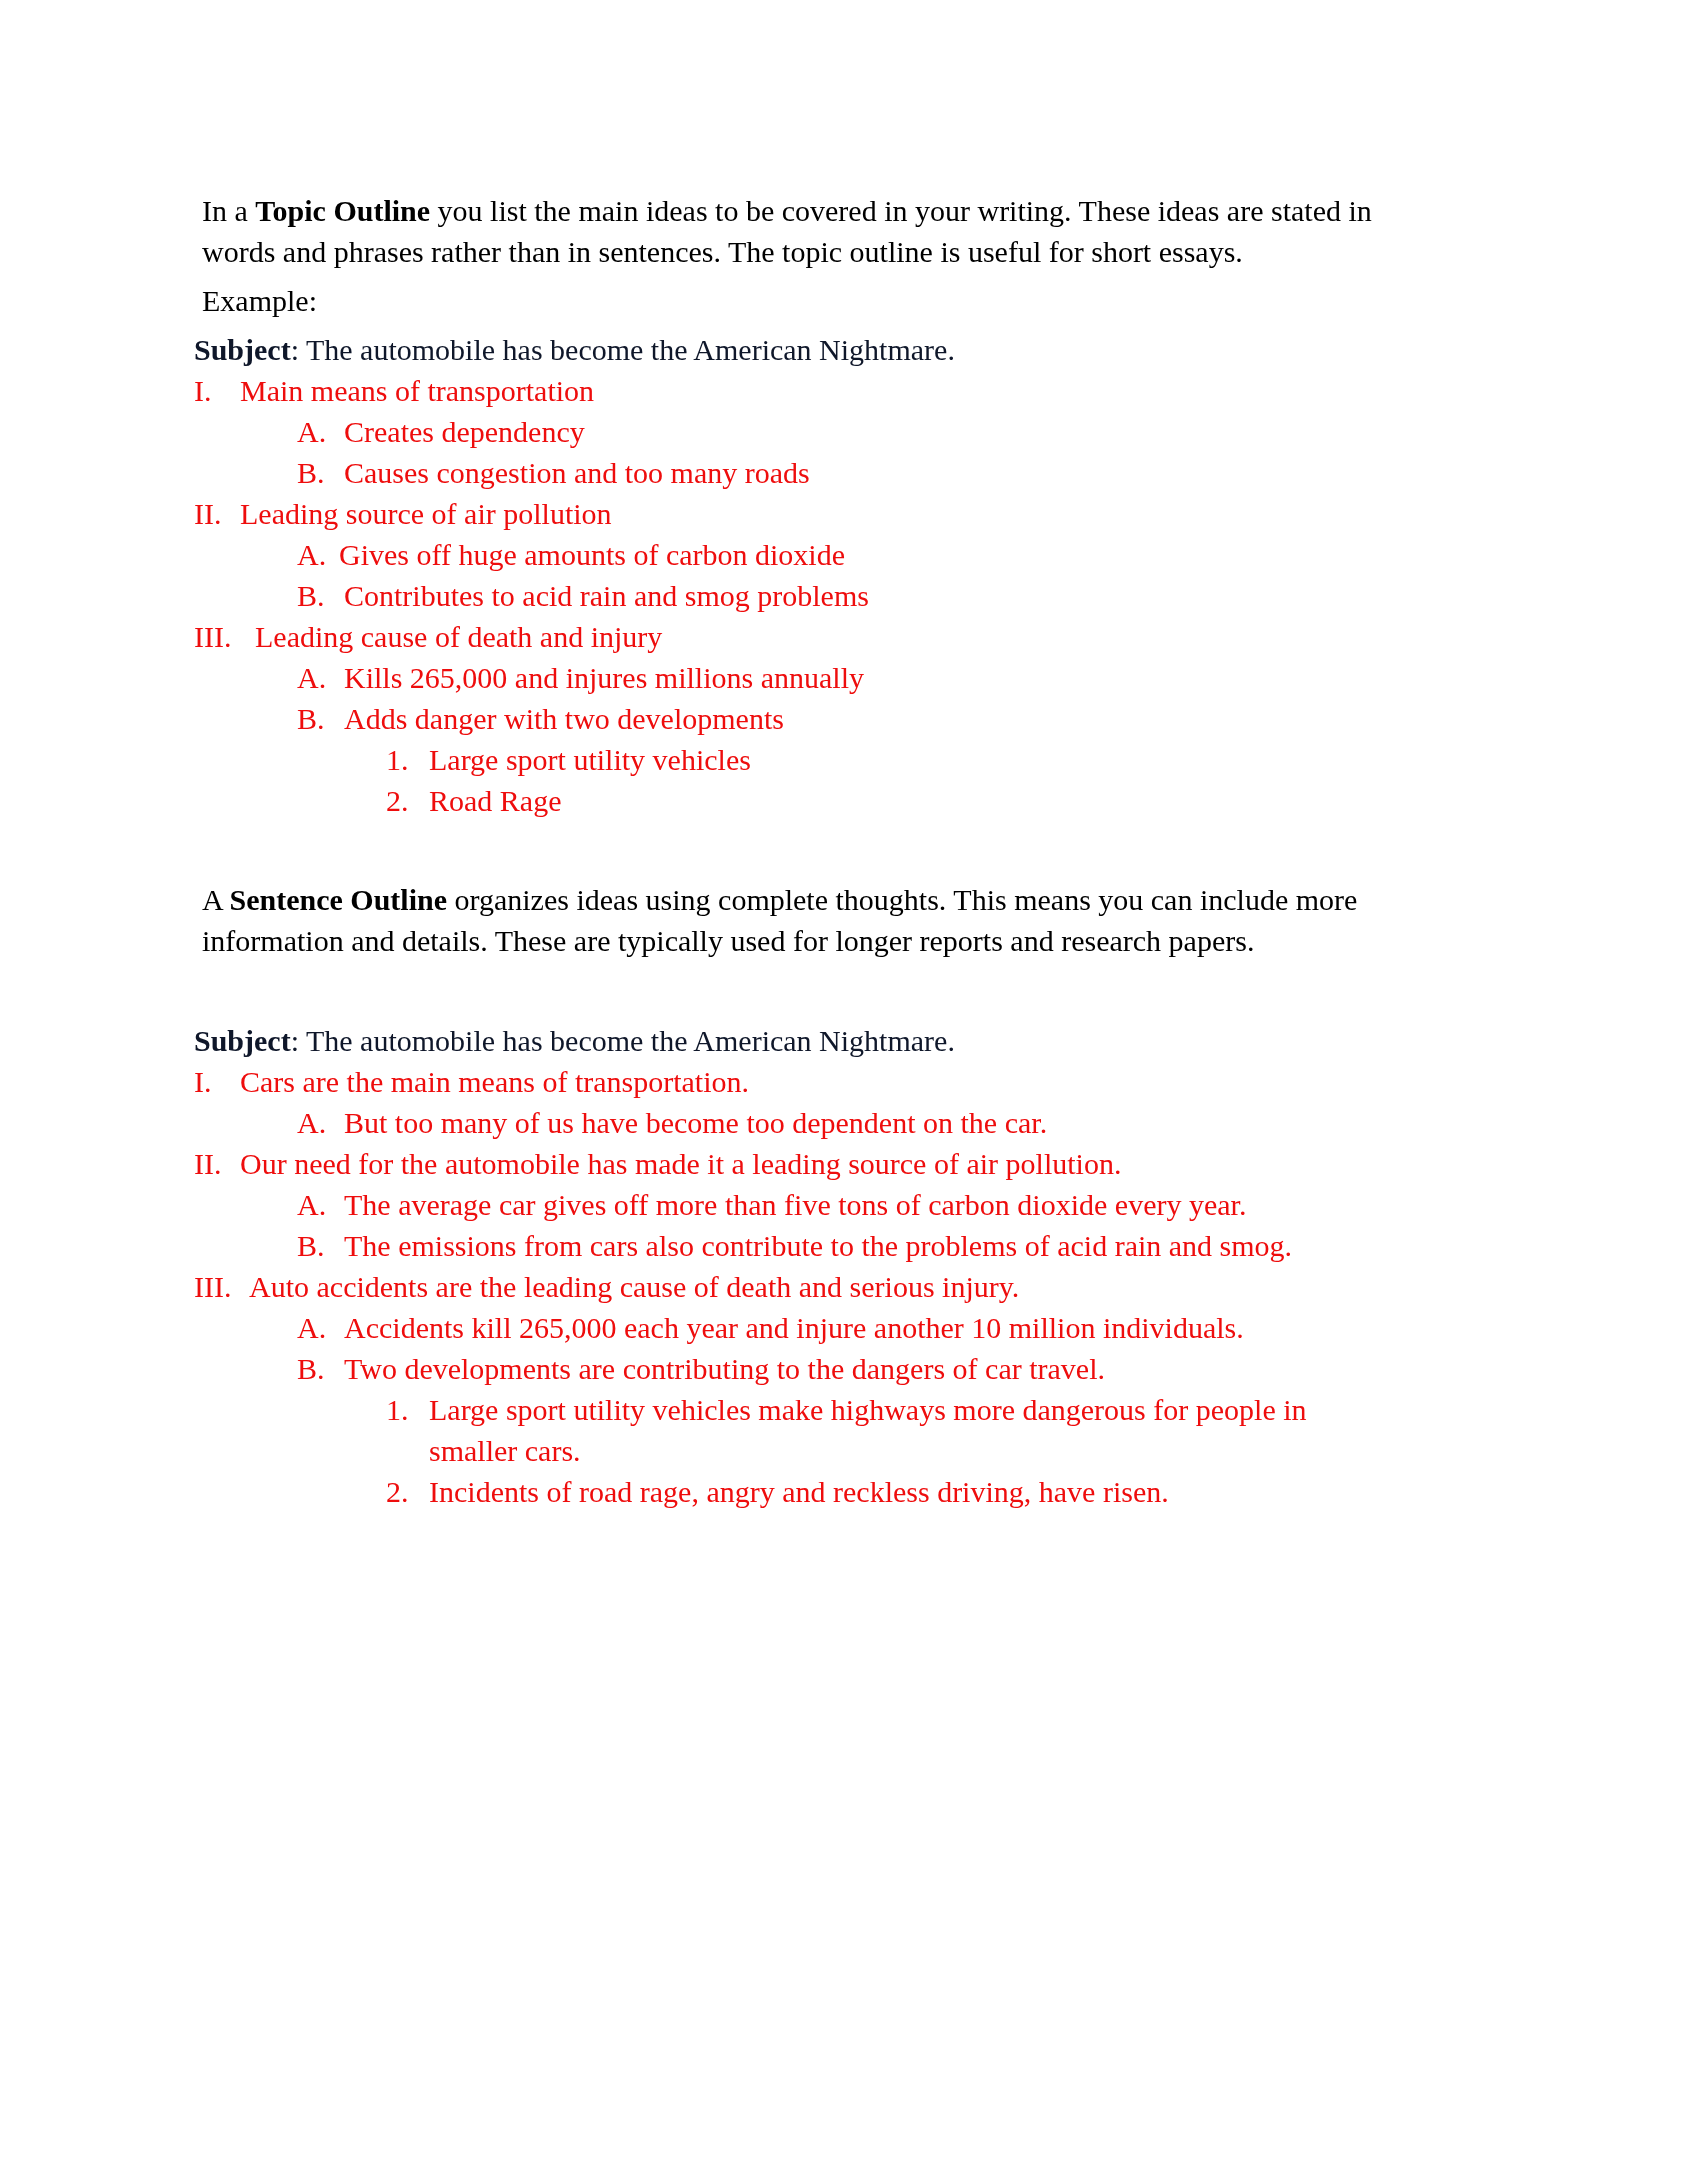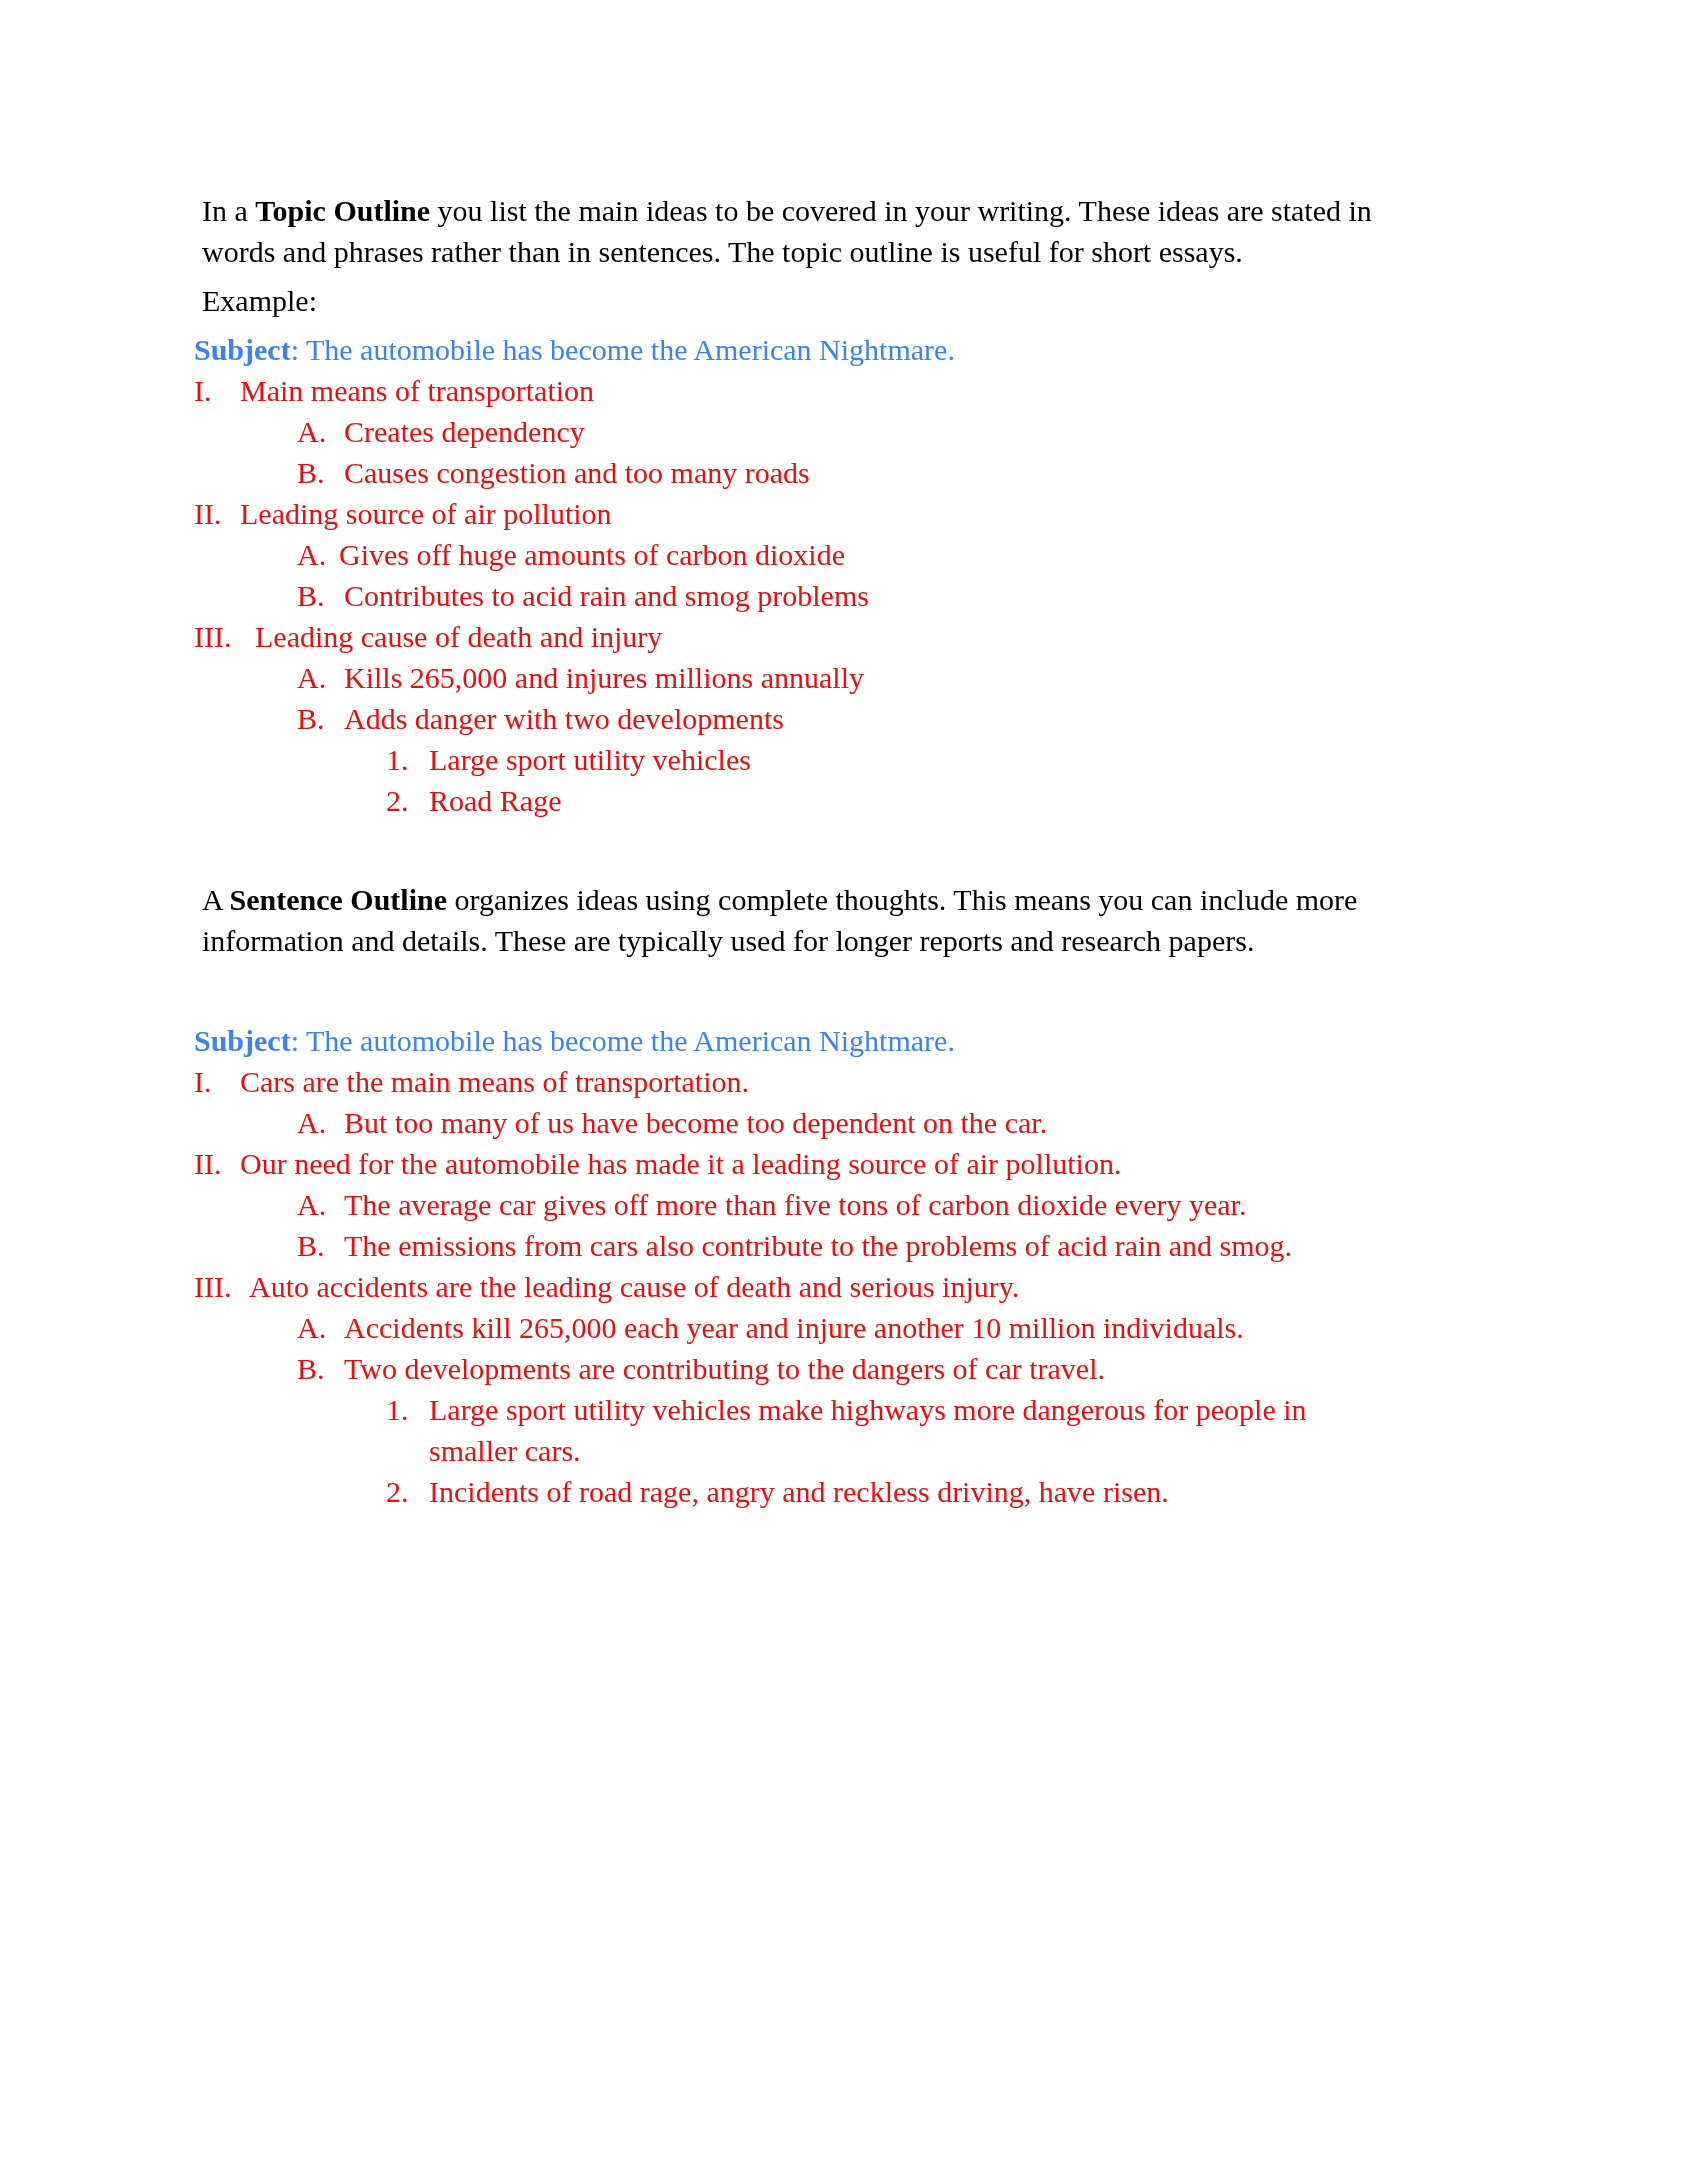--- a/index.html
+++ b/index.html
@@ -78,21 +78,21 @@
   .lvl2 .marker { width: 47px; }
   .lvl3 .marker { width: 43px; }
 
   .lvl1 .txt { max-width: 1198px; }
   .lvl2 .txt { max-width: 1094px; text-align: right; }
   .lvl3 .txt { max-width: 1008px; }
 
   .subject-line {
     font-size: 30px;
     line-height: 41px;
-    color: #3b82f6;
+    color: #0f172a;
   }
   .subject-line .b { font-weight: bold; }
   .gap-block { height: 50px; }
   .gap-block2 { height: 51px; }
 </style>
 </head>
 <body>
 
 <div class="page">
   <div class="body-block">

